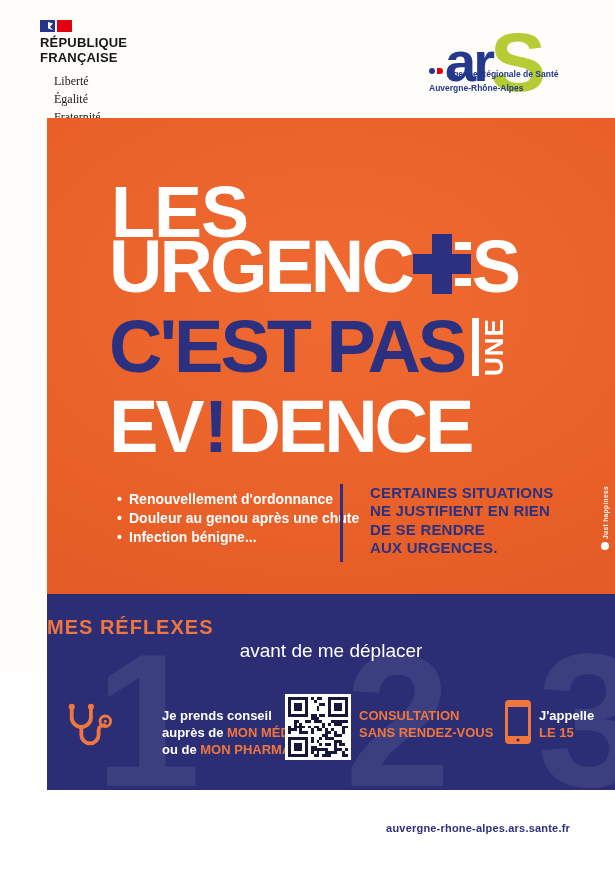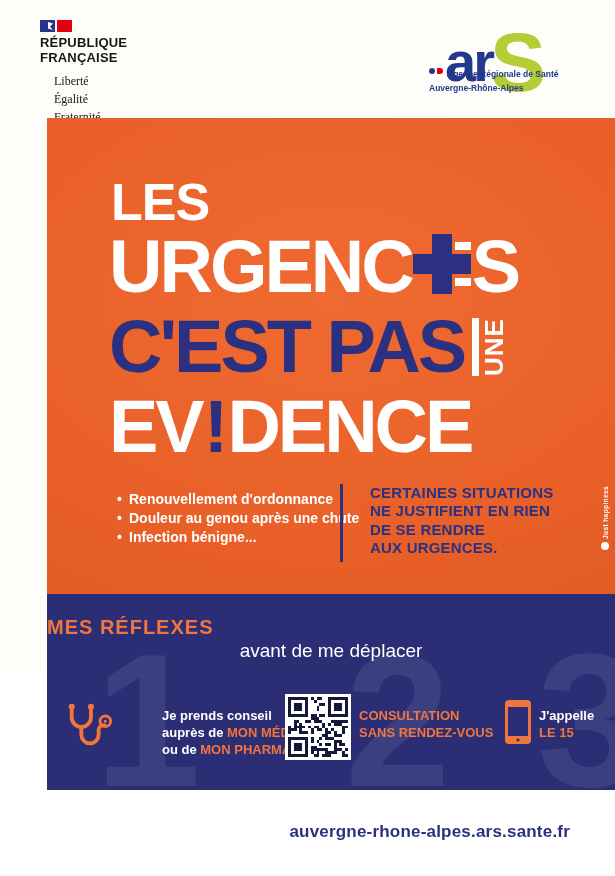--- a/index.html
+++ b/index.html
@@ -21,21 +21,21 @@
   .ars-ar { font-size:56px; font-weight:800; letter-spacing:-3px; color:#24388d; }
   .ars-s { font-size:84px; font-weight:600; color:#b5cc34; margin-left:-2px; position:relative; top:10px; }
   .ars-sub { position:absolute; left:8px; top:52px; font-size:8.5px; font-weight:700; color:#24388d; line-height:1.6; white-space:nowrap; }
   .ars-sub .l1 { display:flex; gap:2px; }
   .dot-blue { width:6px; height:6px; border-radius:50%; background:#24388d; display:inline-block; }
   .dot-red  { width:6px; height:6px; border-radius:0 6px 6px 0; background:#e1000f; display:inline-block; margin-right:2px; }
 
   
   .orange { position:absolute; left:47px; top:118px; width:568px; height:476px;
             background:radial-gradient(120% 95% at 50% 38%, #ef6a31 0%, #e86028 55%, #de5722 100%); overflow:hidden; }
-  .t-les  { position:absolute; left:64px; top:58px;  font-size:52px; font-weight:800; color:#ffffff; letter-spacing:-1px; line-height:1; }
+  .t-les  { position:absolute; left:64px; top:58px;  font-size:72px; font-weight:800; color:#ffffff; letter-spacing:-1px; line-height:1; }
   .t-urg  { position:absolute; left:62px; top:112px; font-size:74px; font-weight:800; color:#ffffff; letter-spacing:-3px; line-height:1; white-space:nowrap; }
   .t-cest { position:absolute; left:62px; top:192px; font-size:74px; font-weight:800; color:#2b3180; letter-spacing:-3px; line-height:1; white-space:nowrap; }
   .t-evi  { position:absolute; left:62px; top:272px; font-size:74px; font-weight:800; color:#ffffff; letter-spacing:-3px; line-height:1; white-space:nowrap; }
   .t-evi .bang { color:#2b3180; padding:0 2px; }
   .cross-e { display:inline-block; width:58px; height:60px; position:relative; top:2px; margin:0 1px; }
   .une-bar { display:inline-block; width:7px; height:58px; background:#ffffff; margin-left:8px; vertical-align:-4px; }
   .une { display:inline-block; writing-mode:vertical-rl; transform:rotate(180deg); font-size:26px; font-weight:800; letter-spacing:1px; color:#ffffff; height:60px; vertical-align:-4px; margin-left:2px; }
 
   .bullets { position:absolute; left:70px; top:372px; list-style:none; color:#ffffff; font-size:14px; font-weight:700; line-height:1.35; }
   .bullets li { padding-left:12px; position:relative; }
@@ -58,21 +58,21 @@
   .rx-item .accent { color:#f0763e; font-weight:800; }
   .item1-text { left:115px; top:114px; }
   .item2-text { left:312px; top:114px; }
   .item3-text { left:492px; top:114px; }
   .steth-icon { position:absolute; left:18px; top:108px; width:48px; height:50px; }
   .qr { position:absolute; left:238px; top:100px; width:66px; height:66px; background:#ffffff; padding:3px; }
   .qr svg { display:block; width:100%; height:100%; }
   .phone-icon { position:absolute; left:458px; top:106px; width:26px; height:44px; }
 
   
-  .footer-url { position:absolute; right:45px; top:822px; font-size:17px; font-weight:800; color:#2b3180; letter-spacing:.2px; text-decoration:none; }
+  .footer-url { position:absolute; right:45px; top:822px; font-size:11px; font-weight:800; color:#2b3180; letter-spacing:.2px; text-decoration:none; }
 </style>
 </head>
 <body>
 
 <div class="page">
 
   <div class="rf-logo">
     <div class="rf-flag">
       <span class="fb"></span>
       <span class="fr"></span>

